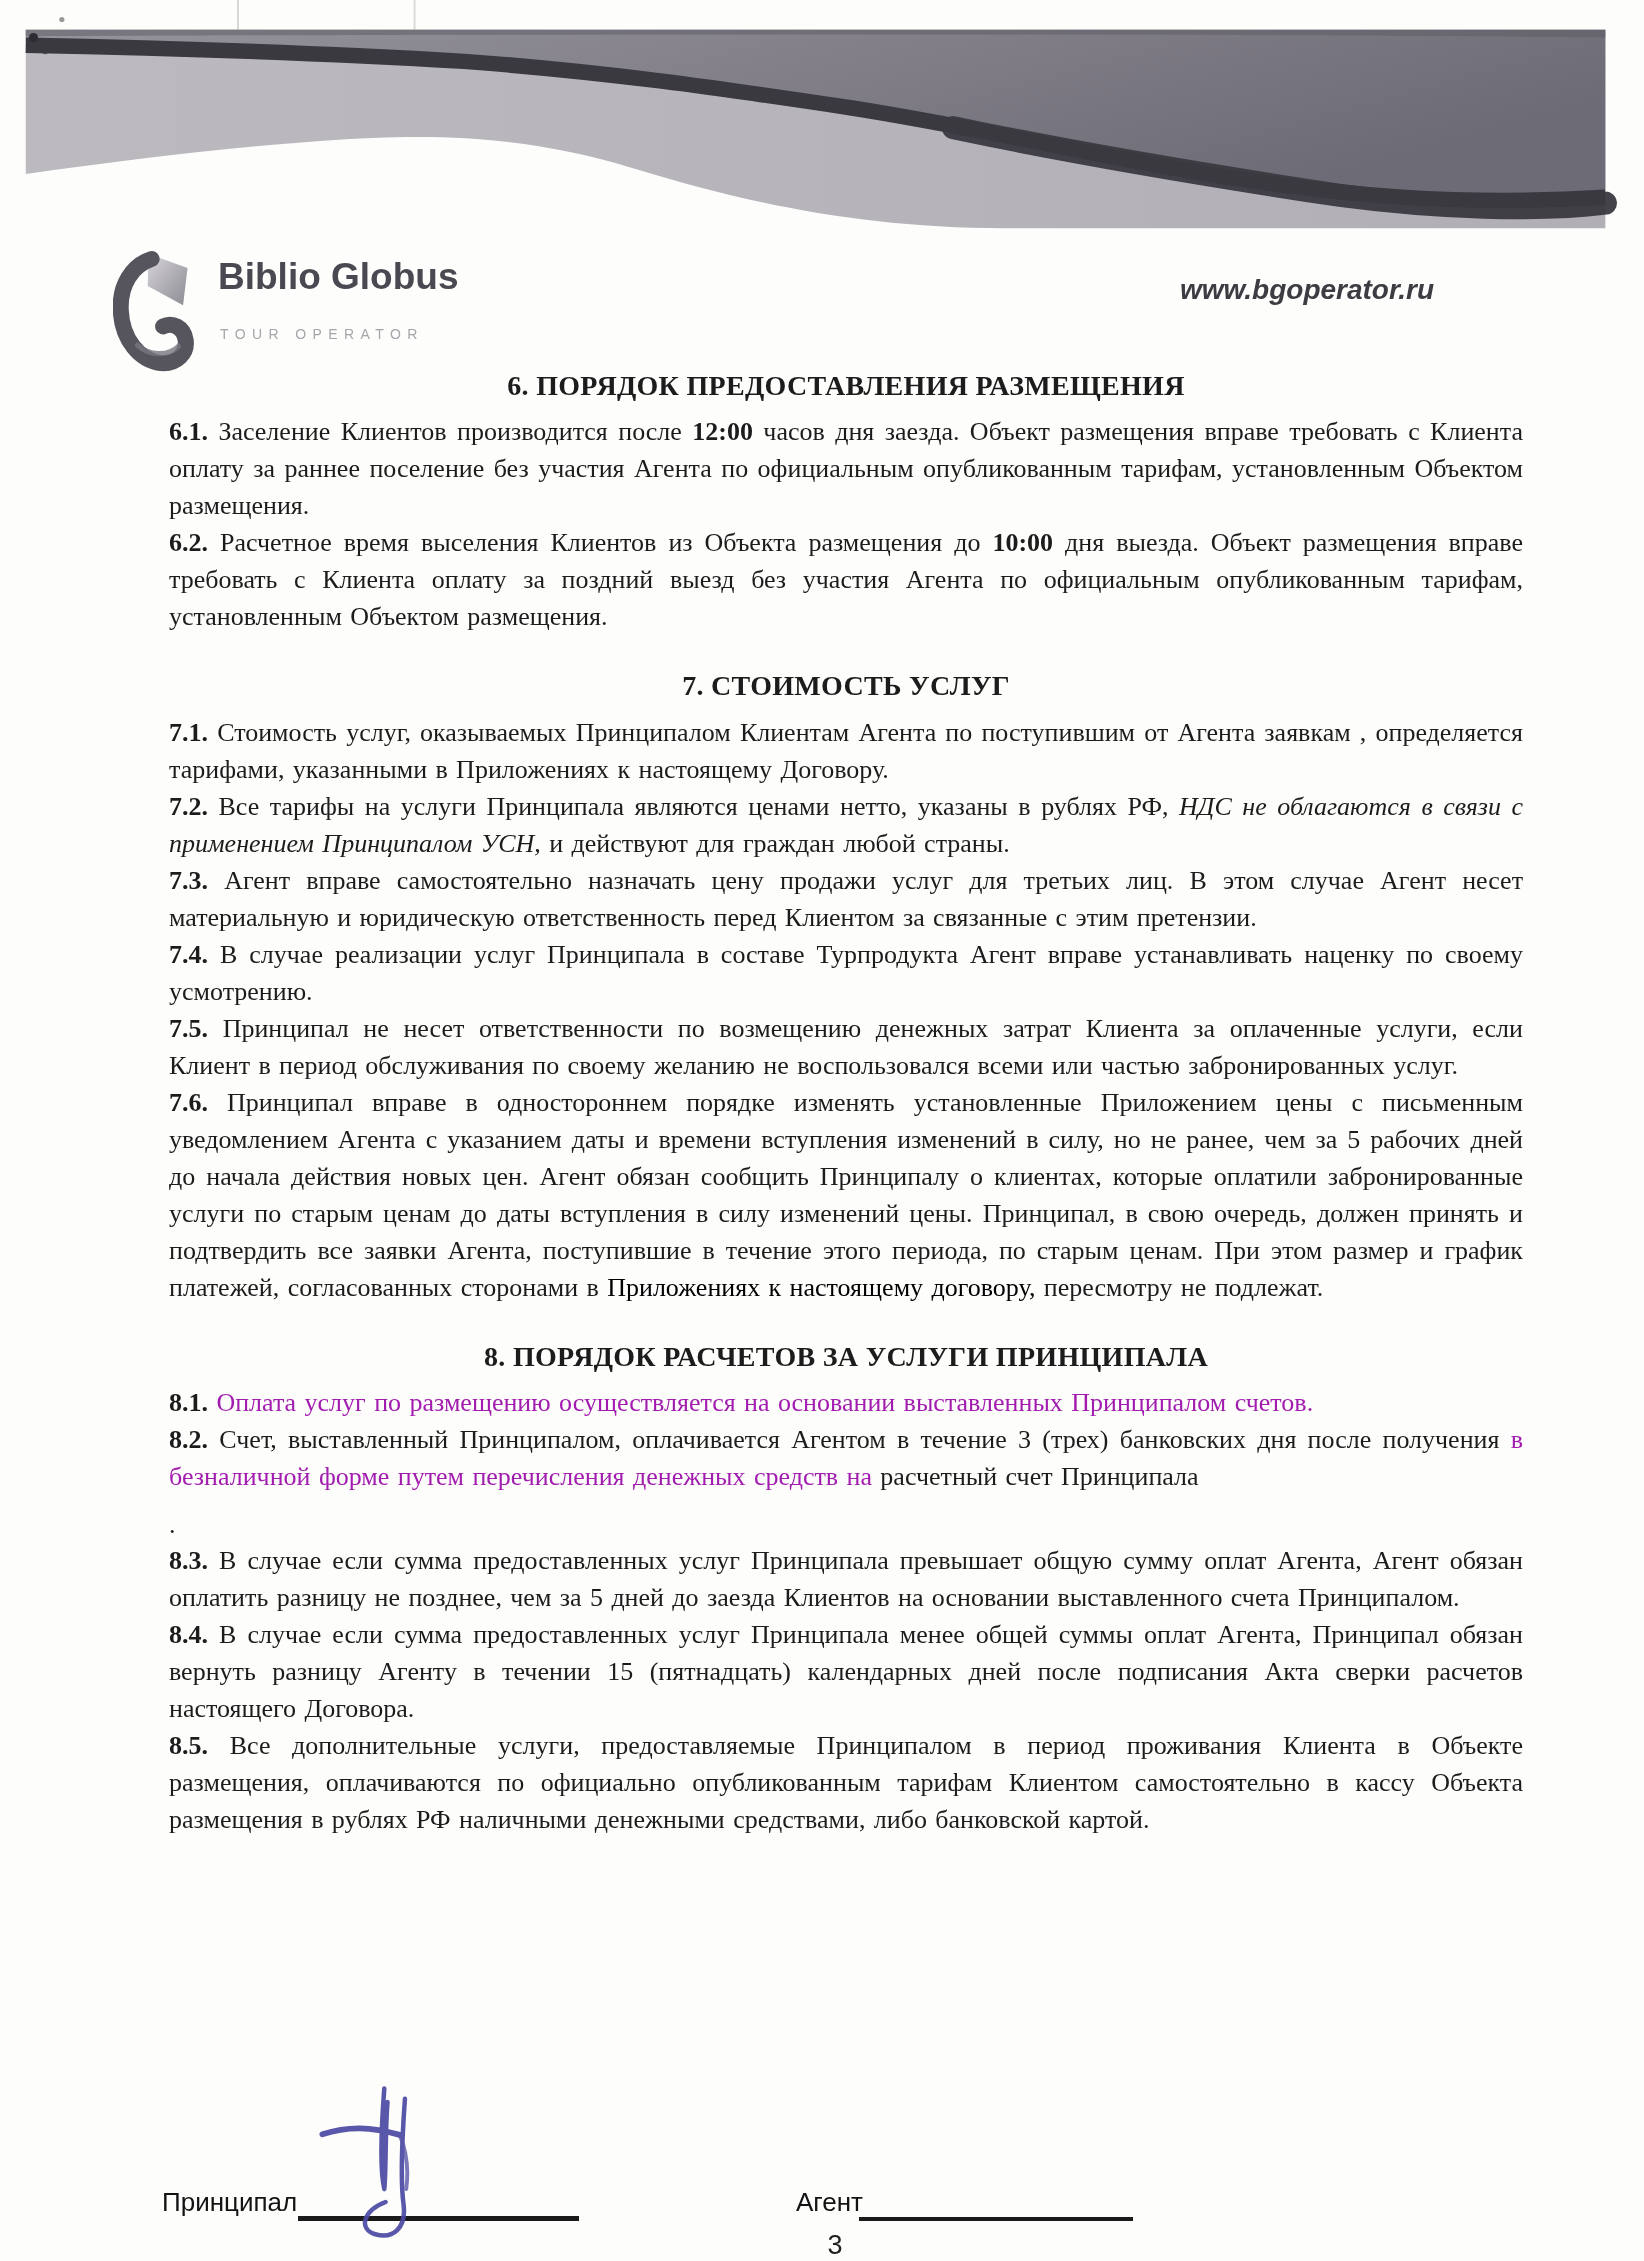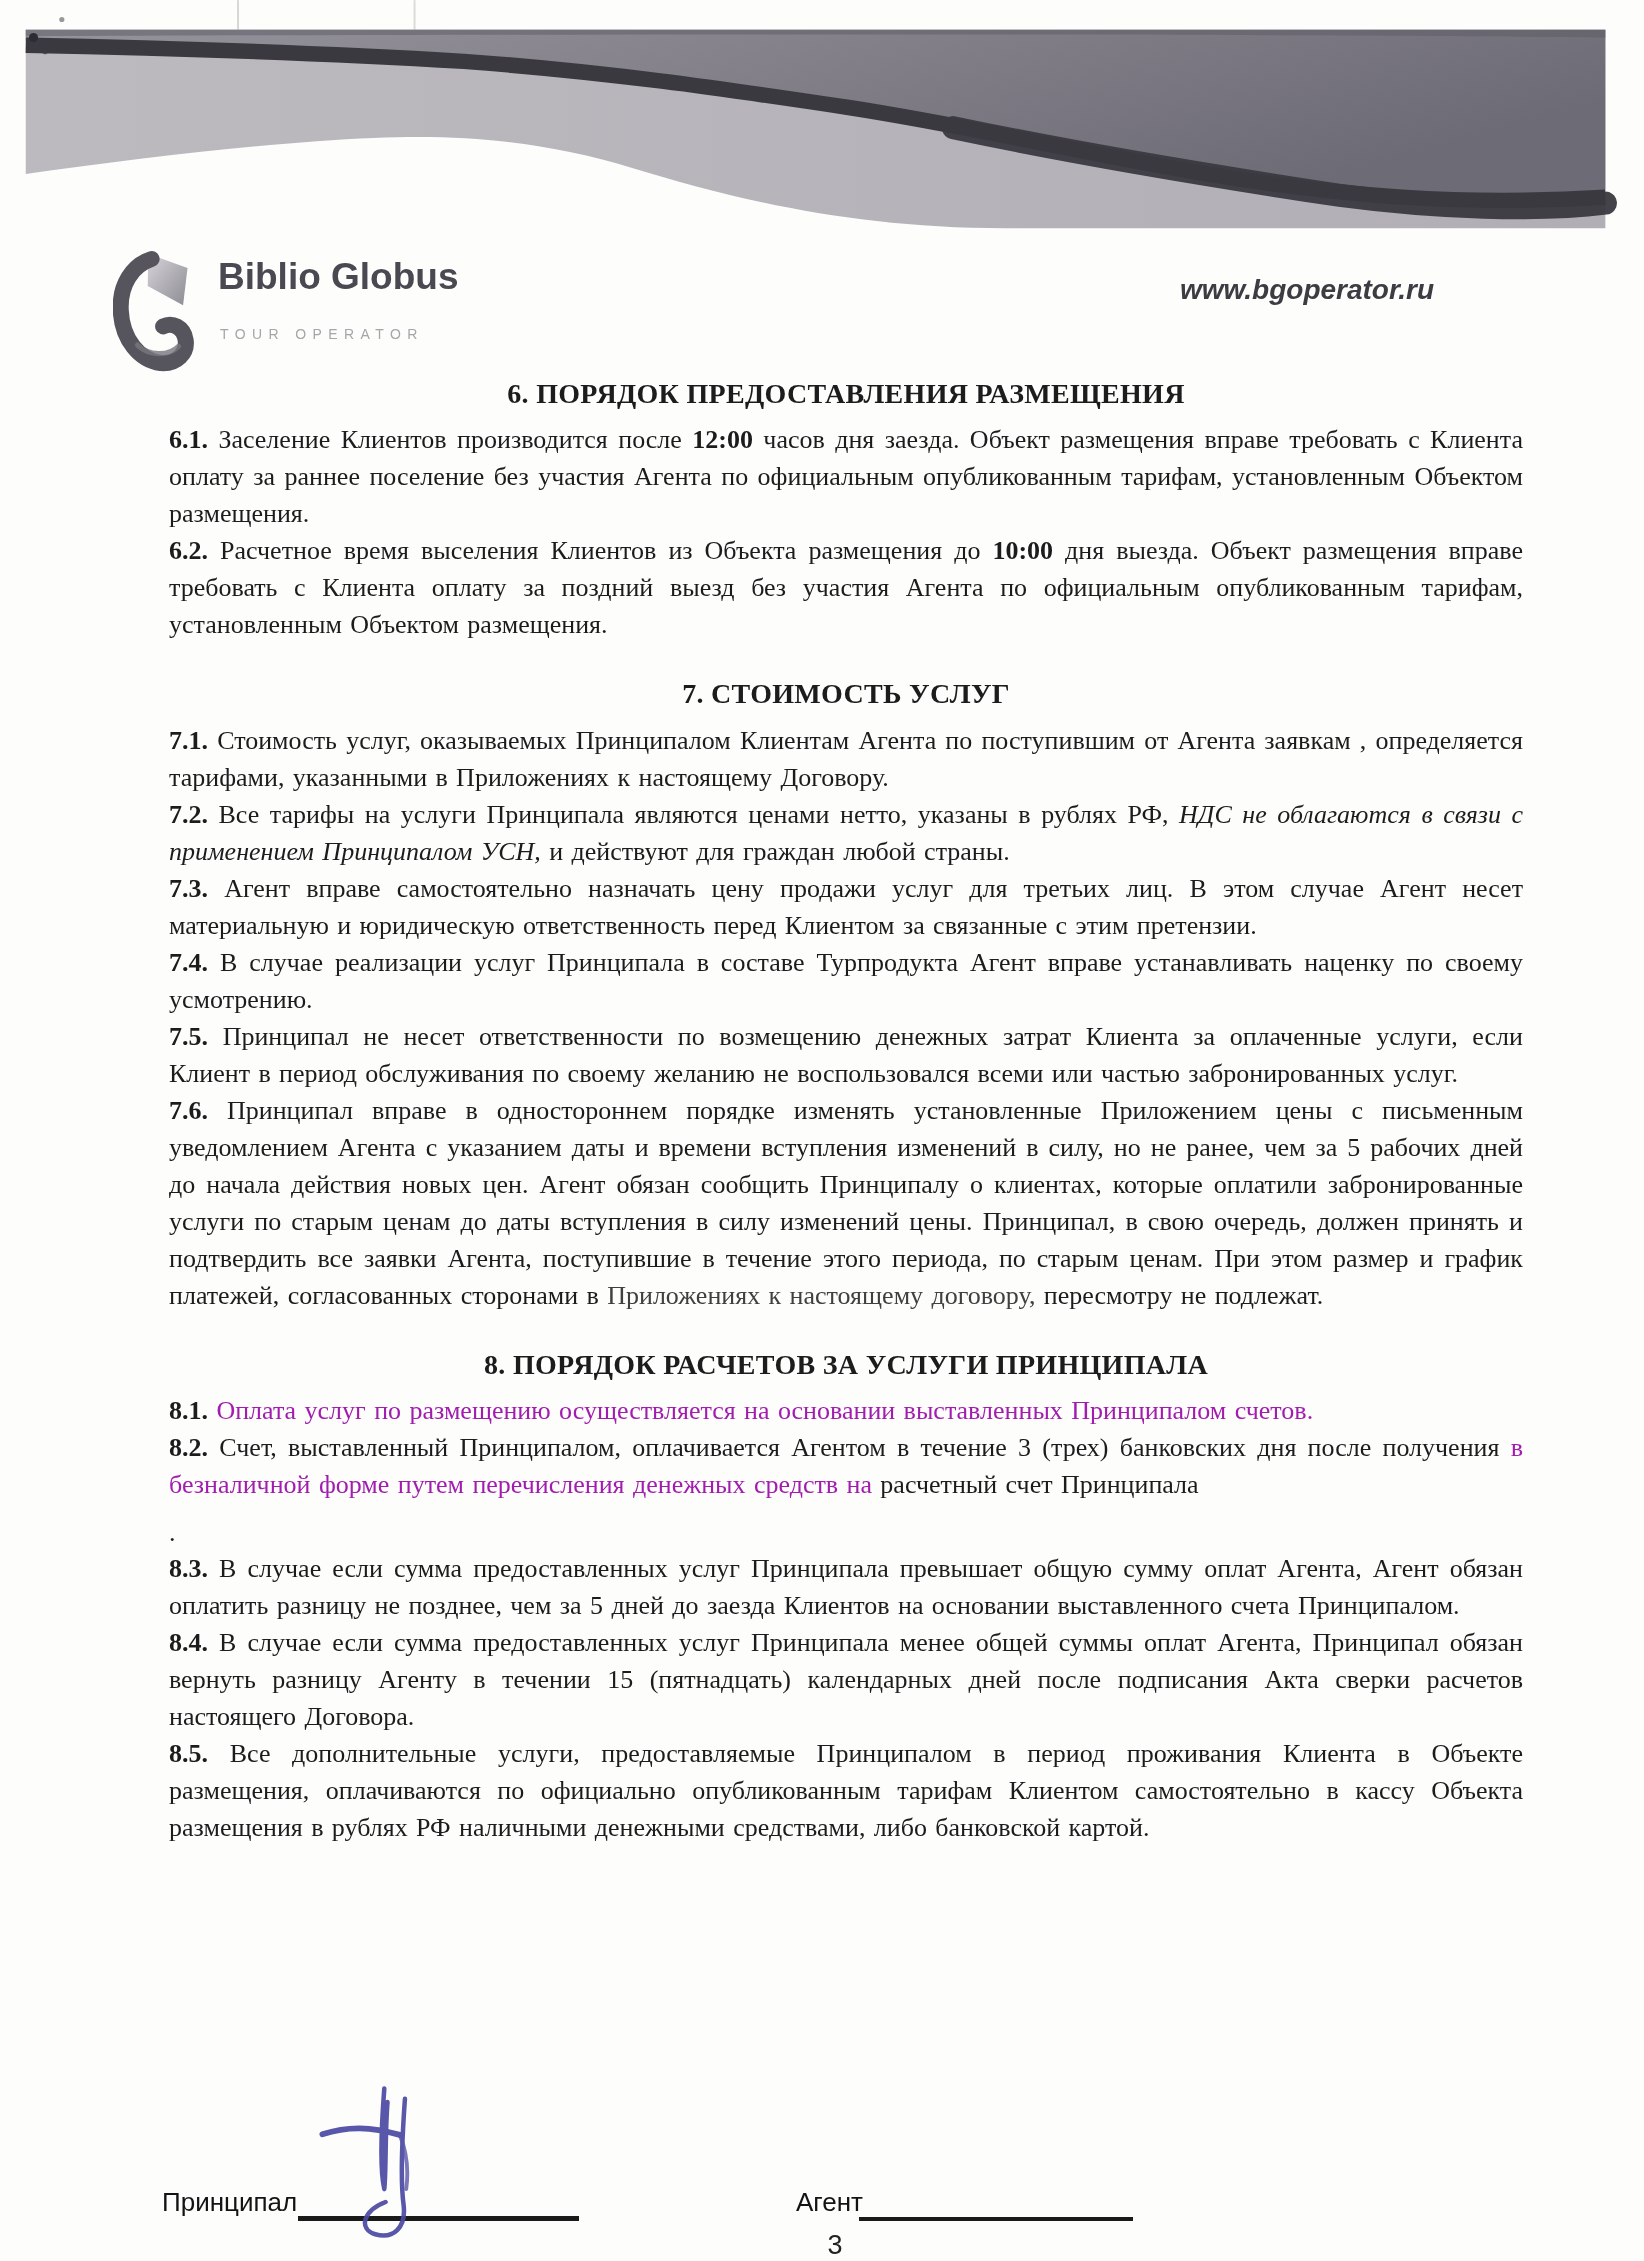--- a/index.html
+++ b/index.html
@@ -33,28 +33,28 @@
   }
   
   .content{
     position:absolute;left:169px;top:368px;width:1354px;
     font-size:26px;line-height:37px;text-align:justify;
   }
   .section-heading{
     font-weight:bold;font-size:28px;text-align:center;
     margin:33px 0 10.3px 0;letter-spacing:0.3px;line-height:35px;
   }
-  .section-heading:first-child{margin-top:8px;}
+  .section-heading:first-child{margin-top:0;}
   p.para{margin:0;word-spacing:1.9px;}
   p.para.dot{margin:17px 0 3.9px 0;line-height:26px;}
   .run.normal{}
   .run.bold{font-weight:bold;}
   .run.italic{font-style:italic;}
   .run.faded{color:#a21caf;}
-  .run.faded-light{color:#404040;}
+  .run.faded-light{color:#000000;}
   
   .sig-label{
     position:absolute;
     font-family:"Liberation Sans","DejaVu Sans",sans-serif;
     font-size:26px;color:#131313;
   }
   .sig-label.principal{left:162px;top:2187px;}
   .sig-label.agent{left:796px;top:2187px;}
   .sig-line{position:absolute;background:#1a1a1a;}
   .sig-line.principal{left:298px;top:2216px;width:281px;height:5.2px;}

